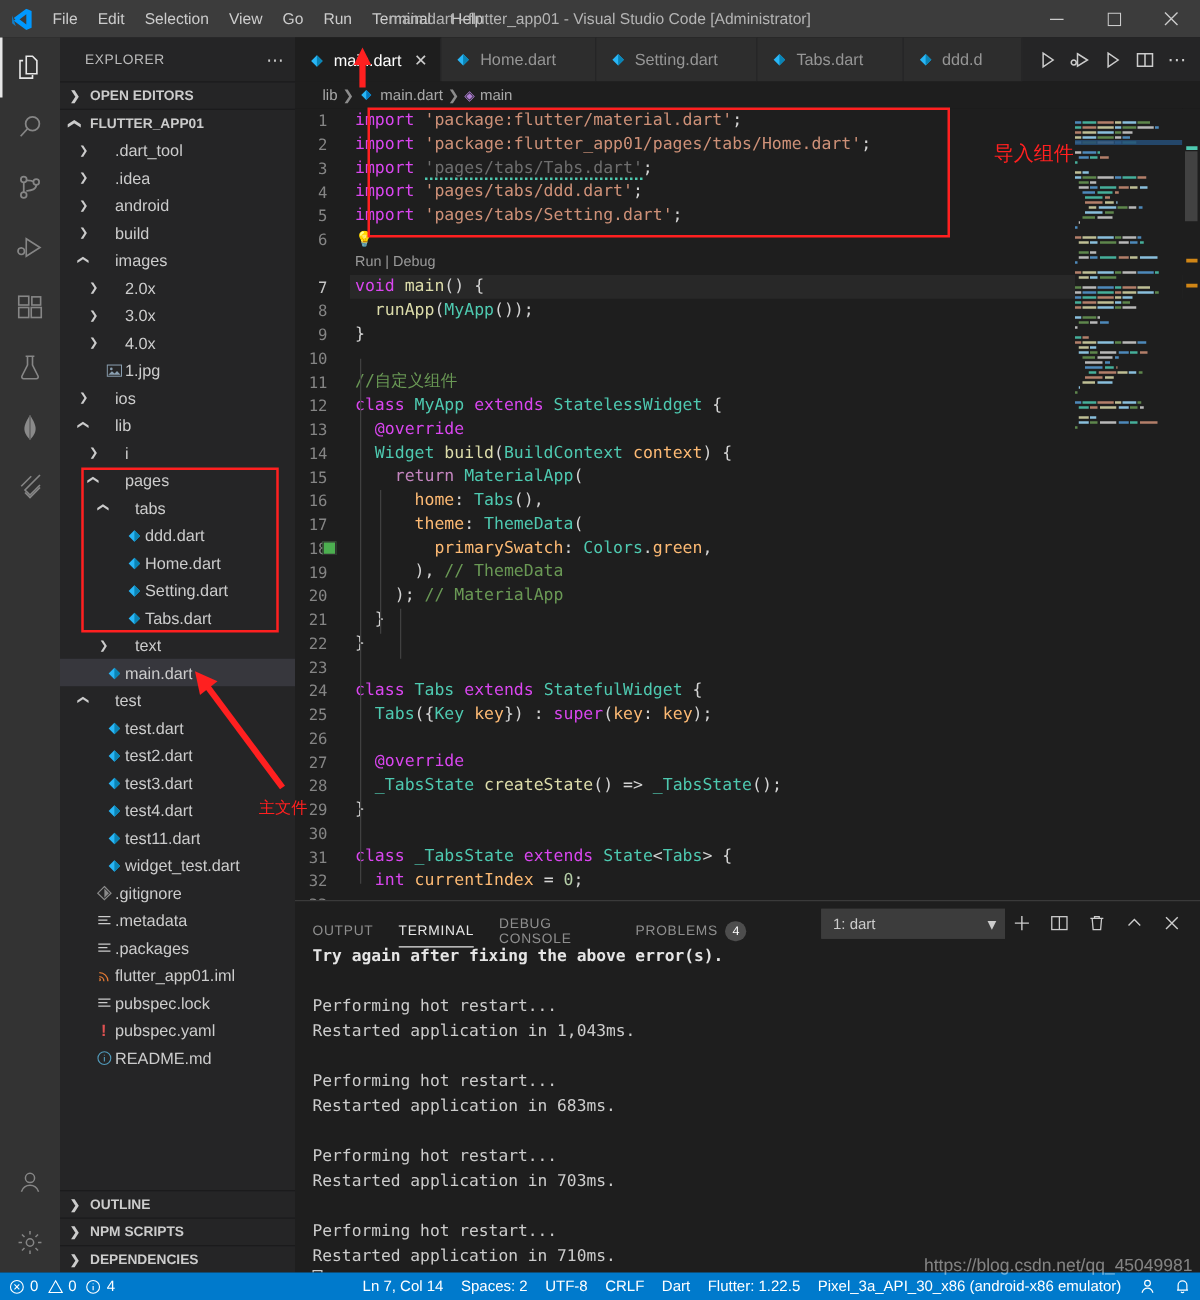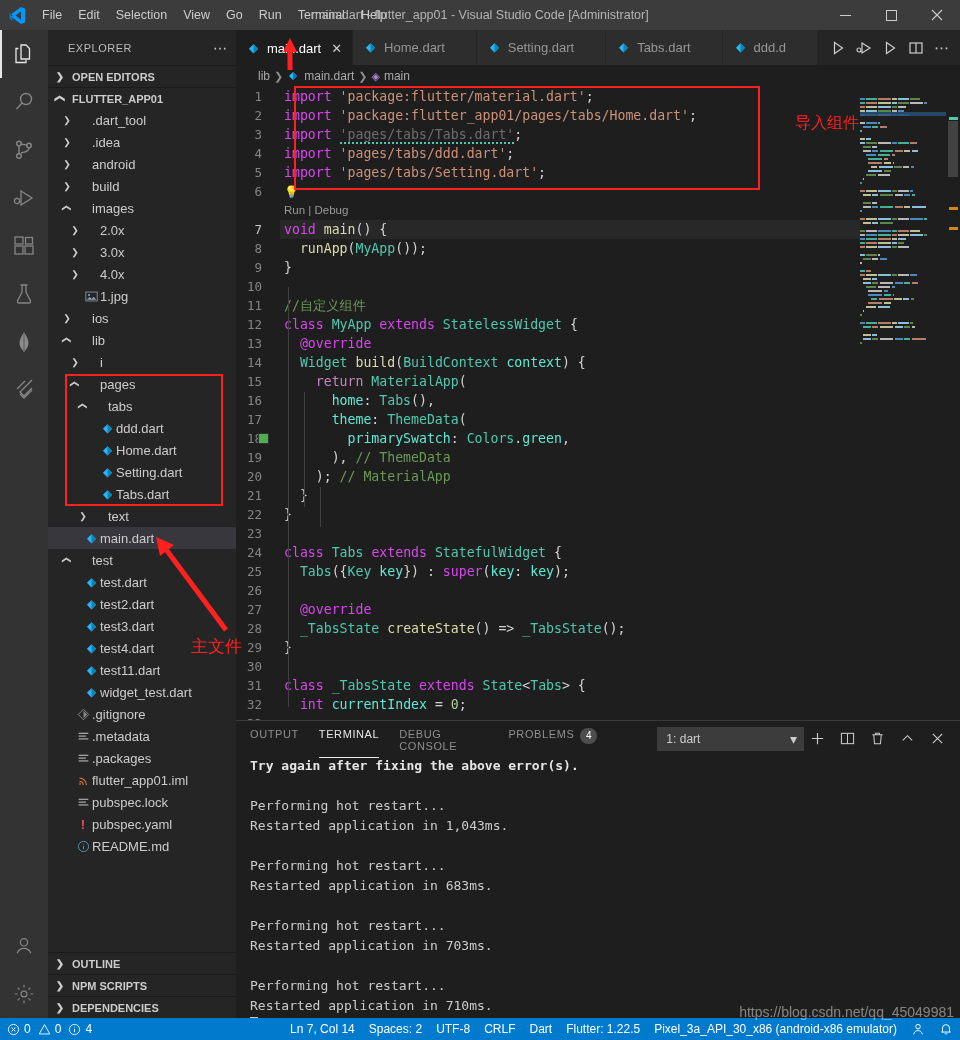--- a/index.html
+++ b/index.html
@@ -106,21 +106,21 @@
   .runline { height: 19px; display: flex; align-items: center; }
   .runline .txt { margin-left: 48px; font-family: "Liberation Sans", sans-serif; font-size: 11.5px; color: #999999; }
 
   
   .k  { color: #d946ef; }  
   .kp { color: #c586c0; }  
   .s  { color: #ce9178; }  
   .sd { color: #6e6e6e; }  
   .t  { color: #4ec9b0; }  
   .f  { color: #dcdcaa; }  
-  .v  { color: #5eead4; }  
+  .v  { color: #fdba74; }  
   .c  { color: #6a9955; }  
   .cm { color: #6a9955; }
   .n  { color: #b5cea8; }  
   .p  { color: #d4d4d4; }  
   .squig { border-bottom: 2px dotted #4ec9b0; padding-bottom: 0px; }
   .indent-guide {
     position: absolute; top: 0; bottom: 0; width: 1px; background: #404040;
   }
   .colorswatch {
     position: absolute; left: -22px; top: 4px; width: 11px; height: 11px;
@@ -142,21 +142,21 @@
   .overview-mark { position: absolute; right: 2px; width: 9px; height: 3px; }
 
   
   .panel {
     position: absolute; left: 236px; right: 0; bottom: 22px; height: 298px;
     background: #1e1e1e; border-top: 1px solid #3a3a3a;
   }
   .panel-head { height: 35px; display: flex; align-items: center; padding-left: 14px; }
   .ptab {
     font-size: 11px; letter-spacing: .6px; color: #8e8e8e; margin-right: 20px;
-    height: 35px; display: flex; align-items: flex-start; gap: 6px; position: relative; margin-top: 13px;
+    height: 35px; display: flex; align-items: center; gap: 6px; position: relative; margin-top: 13px;
   }
   .ptab.active { color: #e7e7e7; }
   .ptab.active::after {
     content: ""; position: absolute; left: 0; right: 0; bottom: 5px; height: 1px; background: #e7e7e7;
   }
   .badge {
     background: #4d4d4d; color: #ffffff; border-radius: 9px; font-size: 10px;
     min-width: 17px; height: 16px; padding: 0 5px; display: inline-flex;
     align-items: center; justify-content: center; letter-spacing: 0;
   }
@@ -957,21 +957,21 @@
           <path d="M6.7 13a1.4 1.4 0 002.6 0"></path>
         </svg>
     </div>
   </div>
 
   <div class="anno-box" style="left:294px; top:86px; width:466px; height:104px;"></div>
   <div class="anno-text" style="left:795px; top:112px; font-size:16px;">导入组件</div>
 
   <div class="anno-box" style="left:65px; top:374px; width:158px; height:132px;"></div>
 
-  <div class="anno-text" style="left:191px; top:636px; font-size:17px;">主文件</div>
+  <div class="anno-text" style="left:207px; top:636px; font-size:13px;">主文件</div>
 
   <svg style="position:absolute;left:0;top:0;width:960px;height:1040px;pointer-events:none;">
 
     <g>
       <path d="M290 70 L290 50" stroke="#ff2020" stroke-width="5" fill="none"></path>
       <path d="M290 38 L283 52 L297 52 Z" fill="#ff2020"></path>
     </g>
 
     <g>
       <path d="M226 630 L165 548" stroke="#ff2020" stroke-width="5" fill="none"></path>

